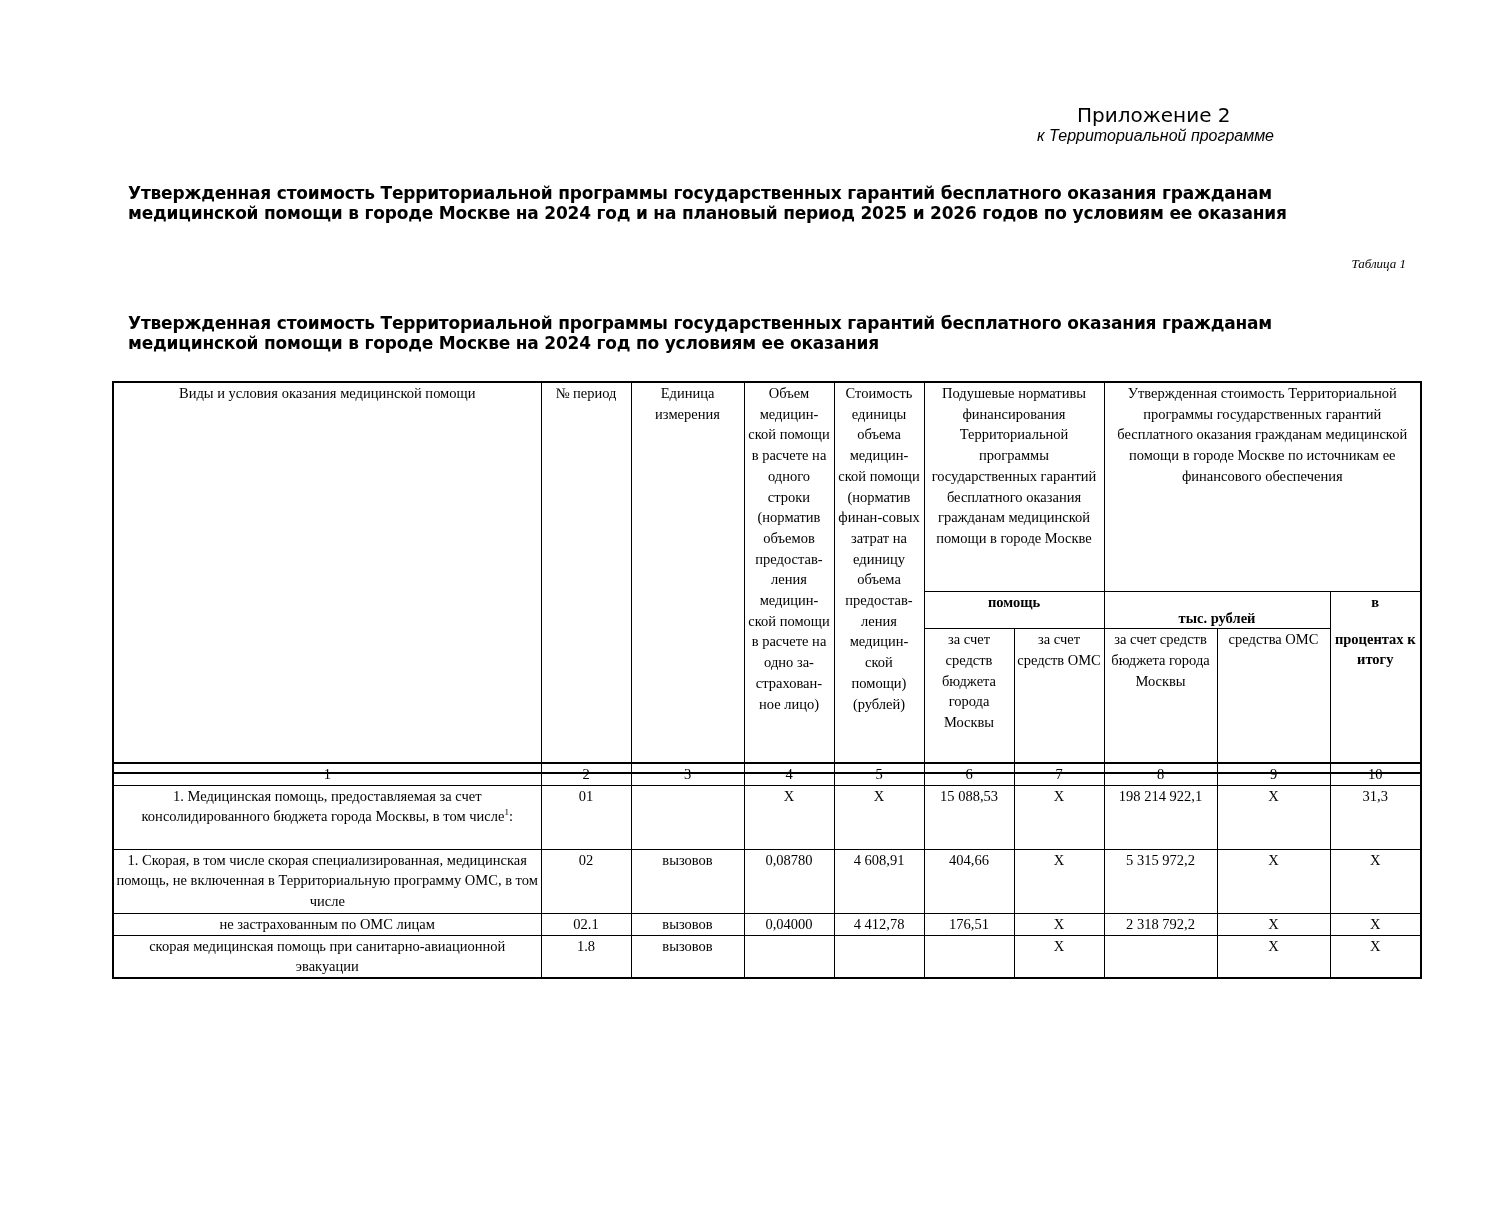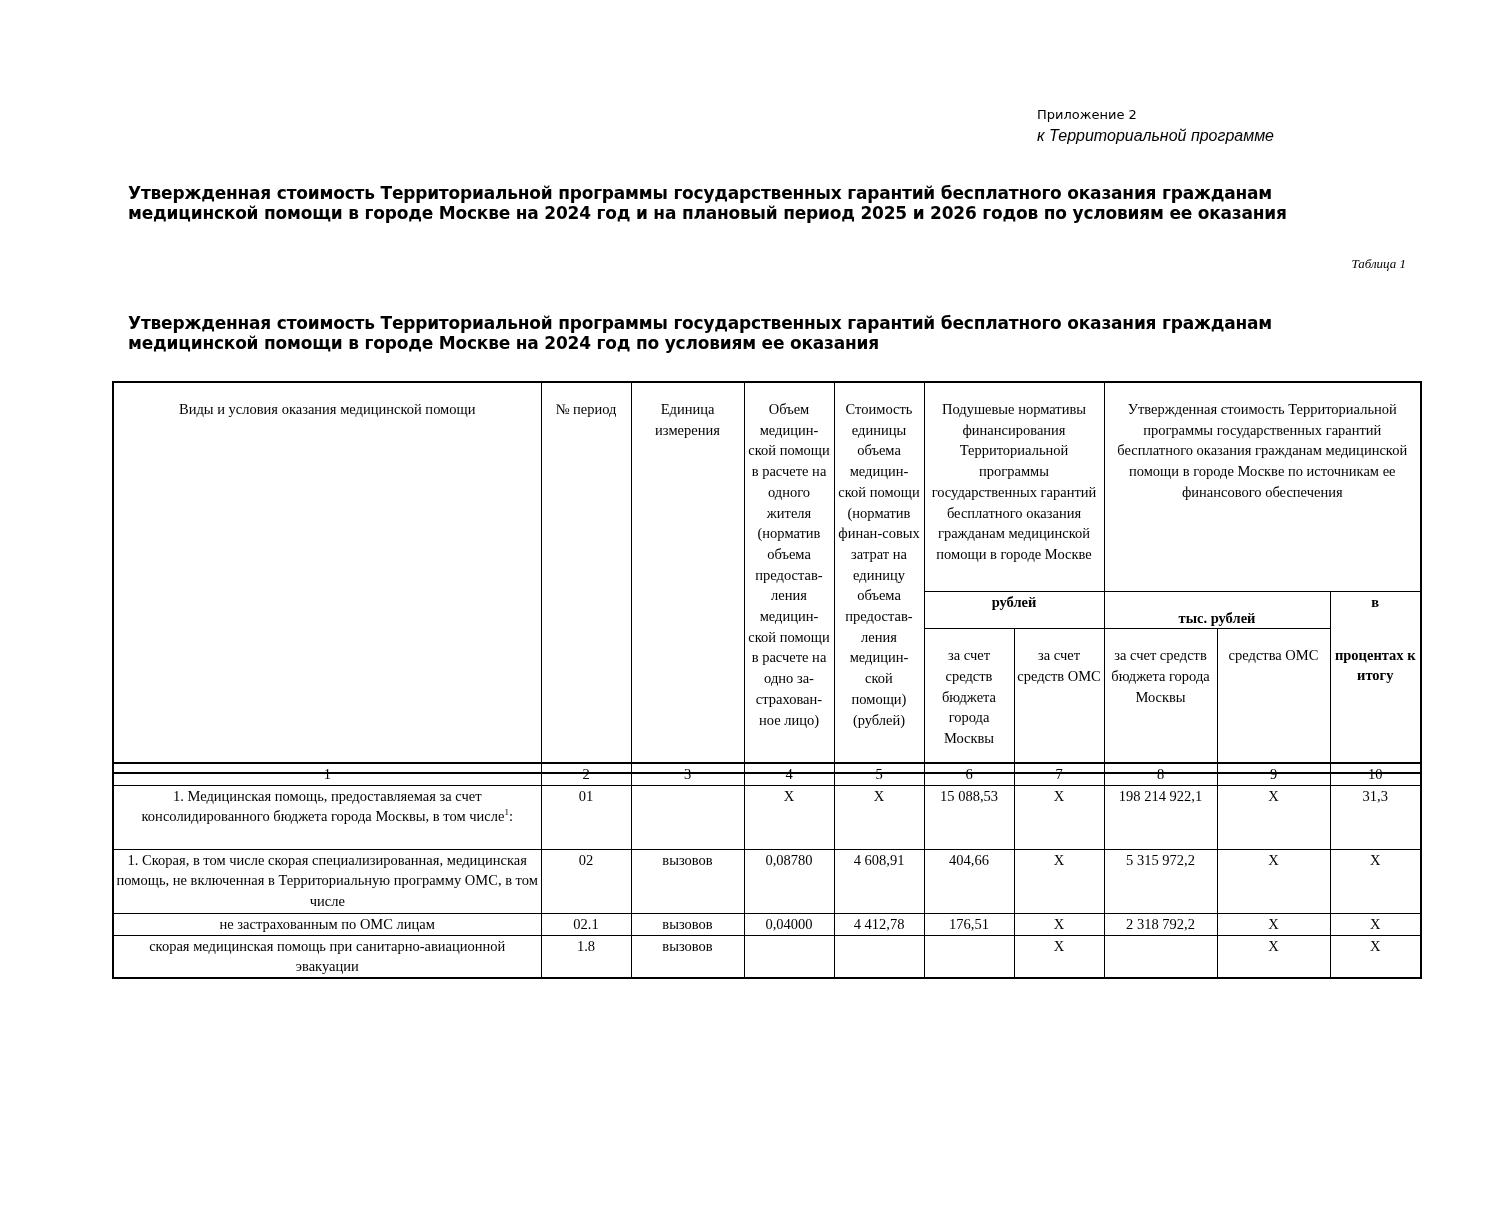--- a/index.html
+++ b/index.html
@@ -1,31 +1,31 @@
 <!DOCTYPE html>
 <html><head>
 <meta charset="utf-8">
 <style>
   html, body { margin: 0; padding: 0; background: #ffffff; }
   body { width: 1487px; height: 1211px; position: relative; overflow: hidden; color: #000; }
 
   #appendix { position: absolute; left: 1037px; top: 104px; }
-  #appendix .a1 { font-family: "DejaVu Sans", sans-serif; font-size: 13px; line-height: 22px; }
+  #appendix .a1 { font-family: "DejaVu Sans", sans-serif; font-size: 20px; line-height: 22px; margin-left: 40px; }
   #appendix .a2 { font-family: Liberation Sans, sans-serif; font-style: italic; font-size: 16px; line-height: 20px; }
 
   .doc-title { position: absolute; left: 128px; width: 1260px; font-family: "DejaVu Sans", sans-serif; font-weight: bold; font-size: 17px; line-height: 20px; letter-spacing: -0.2px; }
   #title1 { top: 183px; }
   #title2 { top: 313px; }
   #table-label { position: absolute; right: 81px; top: 256px; font-family: "Liberation Serif", serif; font-style: italic; font-size: 13px; }
 
   table.grid { position: absolute; left: 112px; border-collapse: collapse; font-family: "Liberation Serif", "DejaVu Serif", serif; font-size: 14.5px; line-height: 20.7px; table-layout: fixed; }
   table.grid td { border: 1px solid #000; vertical-align: top; padding: 0 2px; text-align: center; }
   #header-table { top: 381px; width: 1308px; border: 2px solid #000; }
   #body-table { top: 762px; width: 1308px; border: 2px solid #000; }
-  #header-table td { padding-top: 16px; }
+  #header-table td { padding-top: 0; }
   td.left { text-align: left; }
   sup { font-size: 9px; line-height: 0; }
 </style>
 </head>
 <body>
 
 <div id="appendix">
   <div class="a1">Приложение 2</div>
   <div class="a2">к Территориальной программе</div>
 </div>
@@ -45,27 +45,27 @@
       <col style="width:90px">
       <col style="width:113px">
       <col style="width:113px">
       <col style="width:91px">
   </colgroup>
   <tbody>
       <tr style="height:209px">
     <td rowspan="3">Виды и условия оказания медицинской помощи</td>
     <td rowspan="3">№ период</td>
     <td rowspan="3">Единица измерения</td>
-    <td rowspan="3">Объем медицин-ской помощи в расчете на одного жителя (норматив объема предостав-ления медицин-ской помощи в расчете на одно за-страхован-ное лицо)</td>
+    <td rowspan="3">Объем медицин-ской помощи в расчете на одного строки (норматив объемов предостав-ления медицин-ской помощи в расчете на одно за-страхован-ное лицо)</td>
     <td rowspan="3">Стоимость единицы объема медицин-ской помощи (норматив финан-совых затрат на единицу объема предостав-ления медицин-ской помощи) (рублей)</td>
     <td colspan="2">Подушевые нормативы финансирования Территориальной программы государственных гарантий бесплатного оказания гражданам медицинской помощи в городе Москве</td>
     <td colspan="3">Утвержденная стоимость Территориальной программы государственных гарантий бесплатного оказания гражданам медицинской помощи в городе Москве по источникам ее финансового обеспечения</td>
   </tr>
   <tr style="height:21px">
-    <td colspan="2" style="font-weight:bold;padding-top:0">рублей</td>
+    <td colspan="2" style="font-weight:bold;padding-top:0">помощь</td>
     <td colspan="2" style="font-weight:bold;padding-top:16px">тыс. рублей</td>
     <td style="font-weight:bold;padding-top:0;border-bottom:none">в</td>
   </tr>
   <tr style="height:144px">
     <td>за счет средств бюджета города Москвы</td>
     <td>за счет средств ОМС</td>
     <td>за счет средств бюджета города Москвы</td>
     <td>средства ОМС</td>
     <td style="border-top:none;font-weight:bold">процентах к итогу</td>
   </tr>

